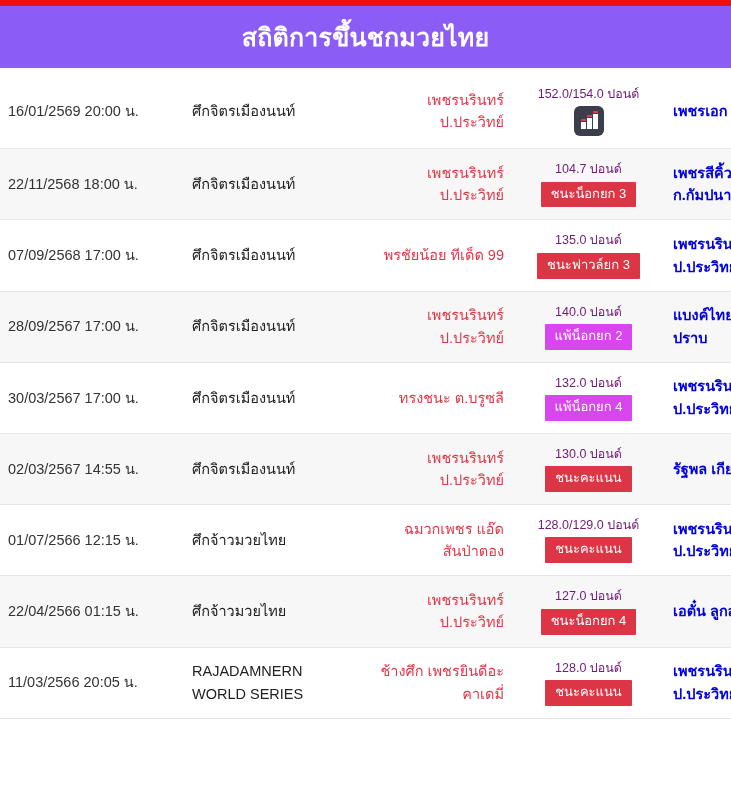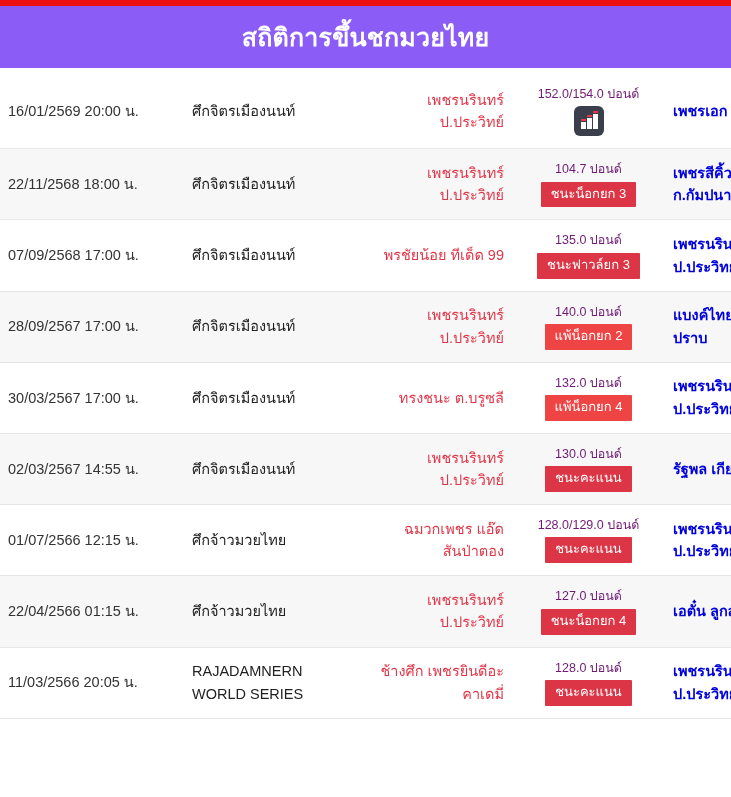--- a/index.html
+++ b/index.html
@@ -108,21 +108,21 @@
     border-radius: 1px;
     font-size: 13px;
     line-height: 1.15;
     color: #ffffff;
     white-space: nowrap;
   }
   .badge.win {
     background: #dc3545;
   }
   .badge.loss {
-    background: #ef4444;
+    background: #d946ef;
   }
 
   
   .stats-icon {
     display: inline-block;
     width: 30px;
     height: 30px;
     border-radius: 6px;
     background: #3a3f4b;
     position: relative;

